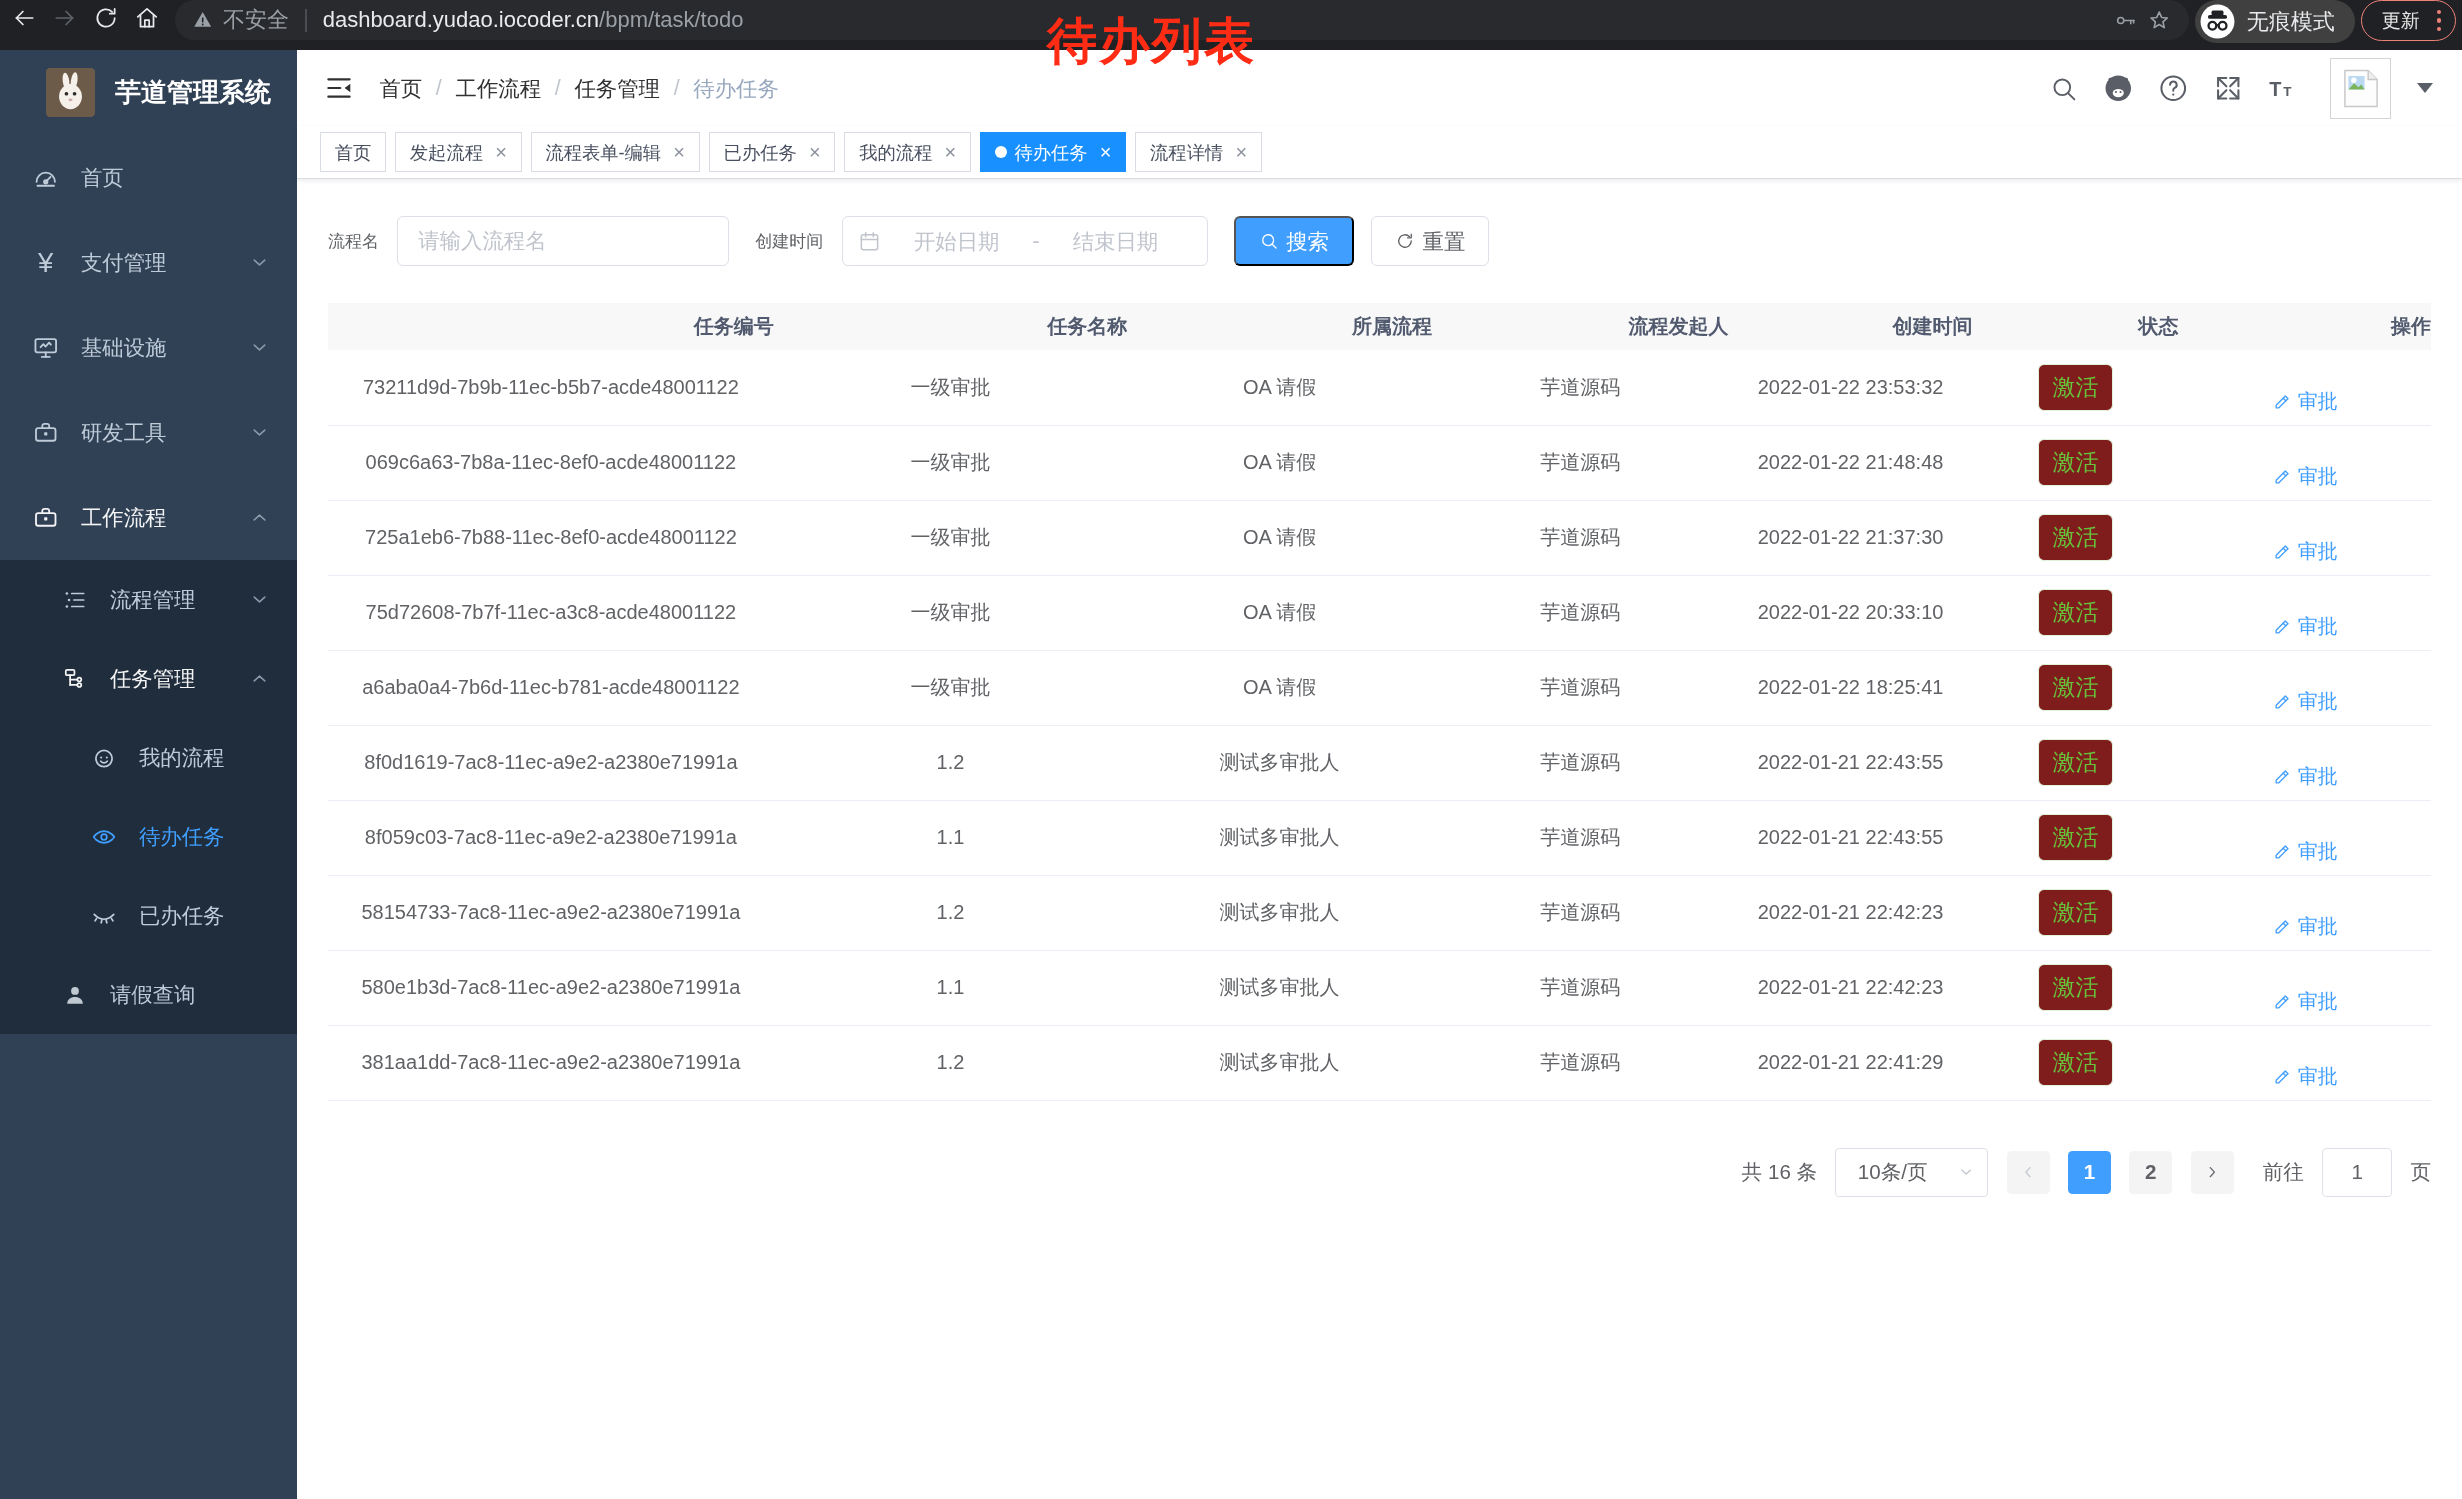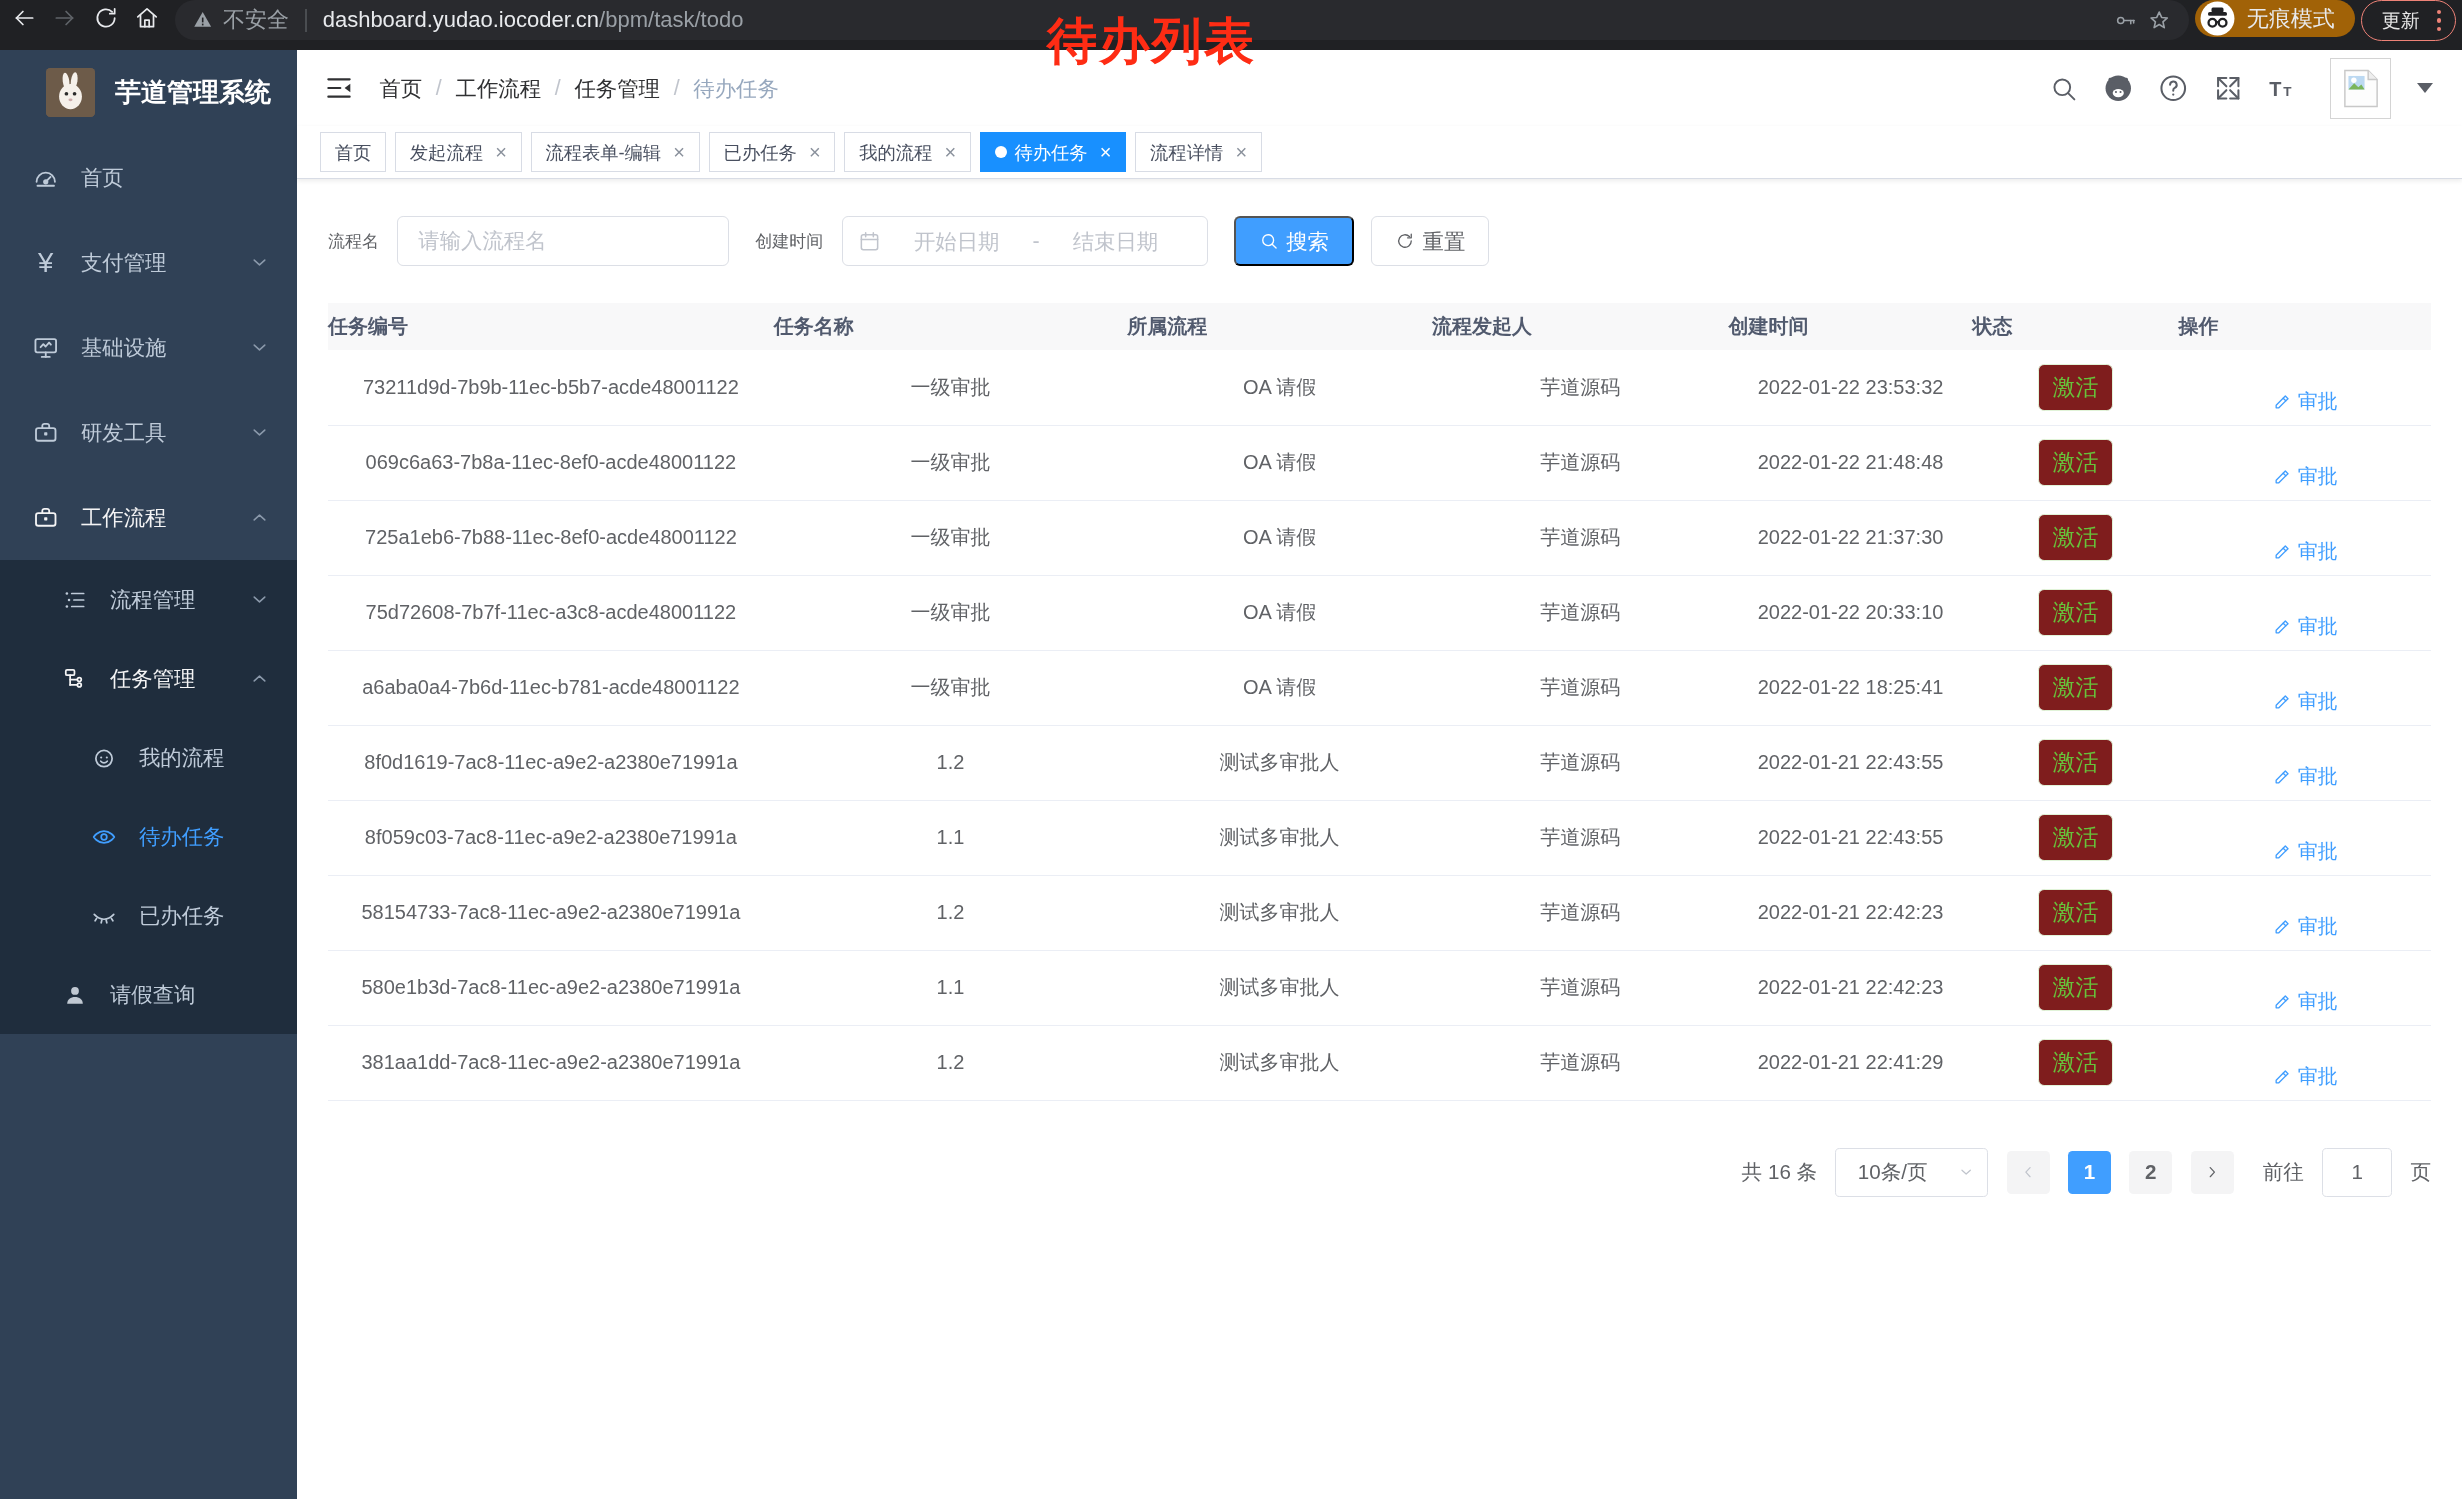--- a/index.html
+++ b/index.html
@@ -11,21 +11,21 @@
   
   .chrome { height:50px; background:#202124; display:flex; padding:0 6px; gap:6px; position:relative; }
   .chrome-btn { width:35px; height:35px; display:flex; align-items:center; justify-content:center; color:#e8eaed; flex:none; }
   .chrome-btn.disabled { color:#5f6368; }
   .omnibox { flex:1; height:40px; background:#292a2e; border-radius:20px; display:flex; align-items:center;
     padding:0 17px; gap:10px; color:#9aa0a6; font-size:22px; margin-left:4.6px; }
   .omnibox .sep { width:1.5px; height:23px; background:#4a4d51; margin:0 6.1px; flex:none; }
   .url-domain { color:#e8eaed; }
   .url-path { color:#9aa0a6; }
   .omni-spacer { flex:1; }
-  .incog-chip { height:37px; border-radius:21.4px; background:#a16207; color:#e8eaed; display:flex; align-items:center;
+  .incog-chip { height:43px; border-radius:21.4px; background:#404040; color:#e8eaed; display:flex; align-items:center;
     gap:10.7px; padding:0 20px 0 4.6px; font-size:22px; flex:none; }
   .update-pill { height:41px; border-radius:20.6px; border:1.5px solid #ee8277; color:#e5e5e5; display:flex;
     align-items:center; gap:13.7px; padding:0 10.7px 0 20px; font-size:19px; flex:none; }
   .kebab { display:flex; flex-direction:column; gap:3.8px; padding:3.1px; }
   .kebab i { width:4.6px; height:4.6px; border-radius:50%; background:#ee8277; }
 
   
   .annotation { position:absolute; left:1047px; top:7.6px; z-index:99; font-size:50px; color:#fe2c14; font-weight:600; letter-spacing:2.3px; }
 
   
@@ -74,21 +74,21 @@
   .date-box { width:366px; height:50px; border:0.8px solid #dcdfe6; border-radius:6.1px; display:flex; align-items:center; padding:0 15.3px; color:#c0c4cc; font-size:21.4px; }
   .date-box .cal { width:23px; height:23px; color:#c0c4cc; flex:none; }
   .date-box .ph { flex:1; text-align:center; }
   .btn { height:50px; border-radius:6.1px; display:flex; align-items:center; gap:7.6px; padding:0 23px; font-size:21.4px; cursor:pointer; flex:none; }
   .btn-search { background:#409eff; color:#fff; margin-left:26px; }
   .btn-reset { background:#fff; color:#606266; border:0.8px solid #dcdfe6; margin-left:17px; }
   .bico { width:20px; height:20px; }
 
   
   table { width:100%; border-collapse:collapse; table-layout:fixed; font-size:20px; color:#606266; }
-  th { height:47px; background:#f8f8f9; color:#515a6e; font-weight:600; text-align:left; }
+  th { height:47px; background:#f8f8f9; color:#515a6e; font-weight:600; text-align:right; }
   td { height:75px; text-align:center; border-bottom:0.8px solid #ebeef5; }
   .badge { display:inline-block; padding:6.9px 13.7px; background:#7f1d1d; border:0.8px solid #e1f3d8; color:#67c23a; border-radius:6.1px; font-size:23px; }
   .approve { color:#409eff; display:inline-flex; align-items:center; gap:6.1px; cursor:pointer;margin-top:30px; }
   .approve .pico { width:20px; height:20px; }
 
   
   .pagination { display:flex; justify-content:flex-end; align-items:center; gap:18.3px; margin-top:47px; font-size:20.6px; color:#606266; padding-bottom:30.5px; }
   .psize { width:153px; height:49px; border:0.8px solid #dcdfe6; border-radius:4.6px; display:flex; align-items:center; justify-content:space-between; padding:0 12.2px 0 21.4px; color:#606266; cursor:pointer; }
   .psize .pchev { width:18.3px; height:18.3px; color:#c0c4cc; }
   .pbtn { min-width:43px; height:43px; background:#f4f4f5; border-radius:4.6px; display:flex; align-items:center; justify-content:center; font-weight:600; cursor:pointer; }

